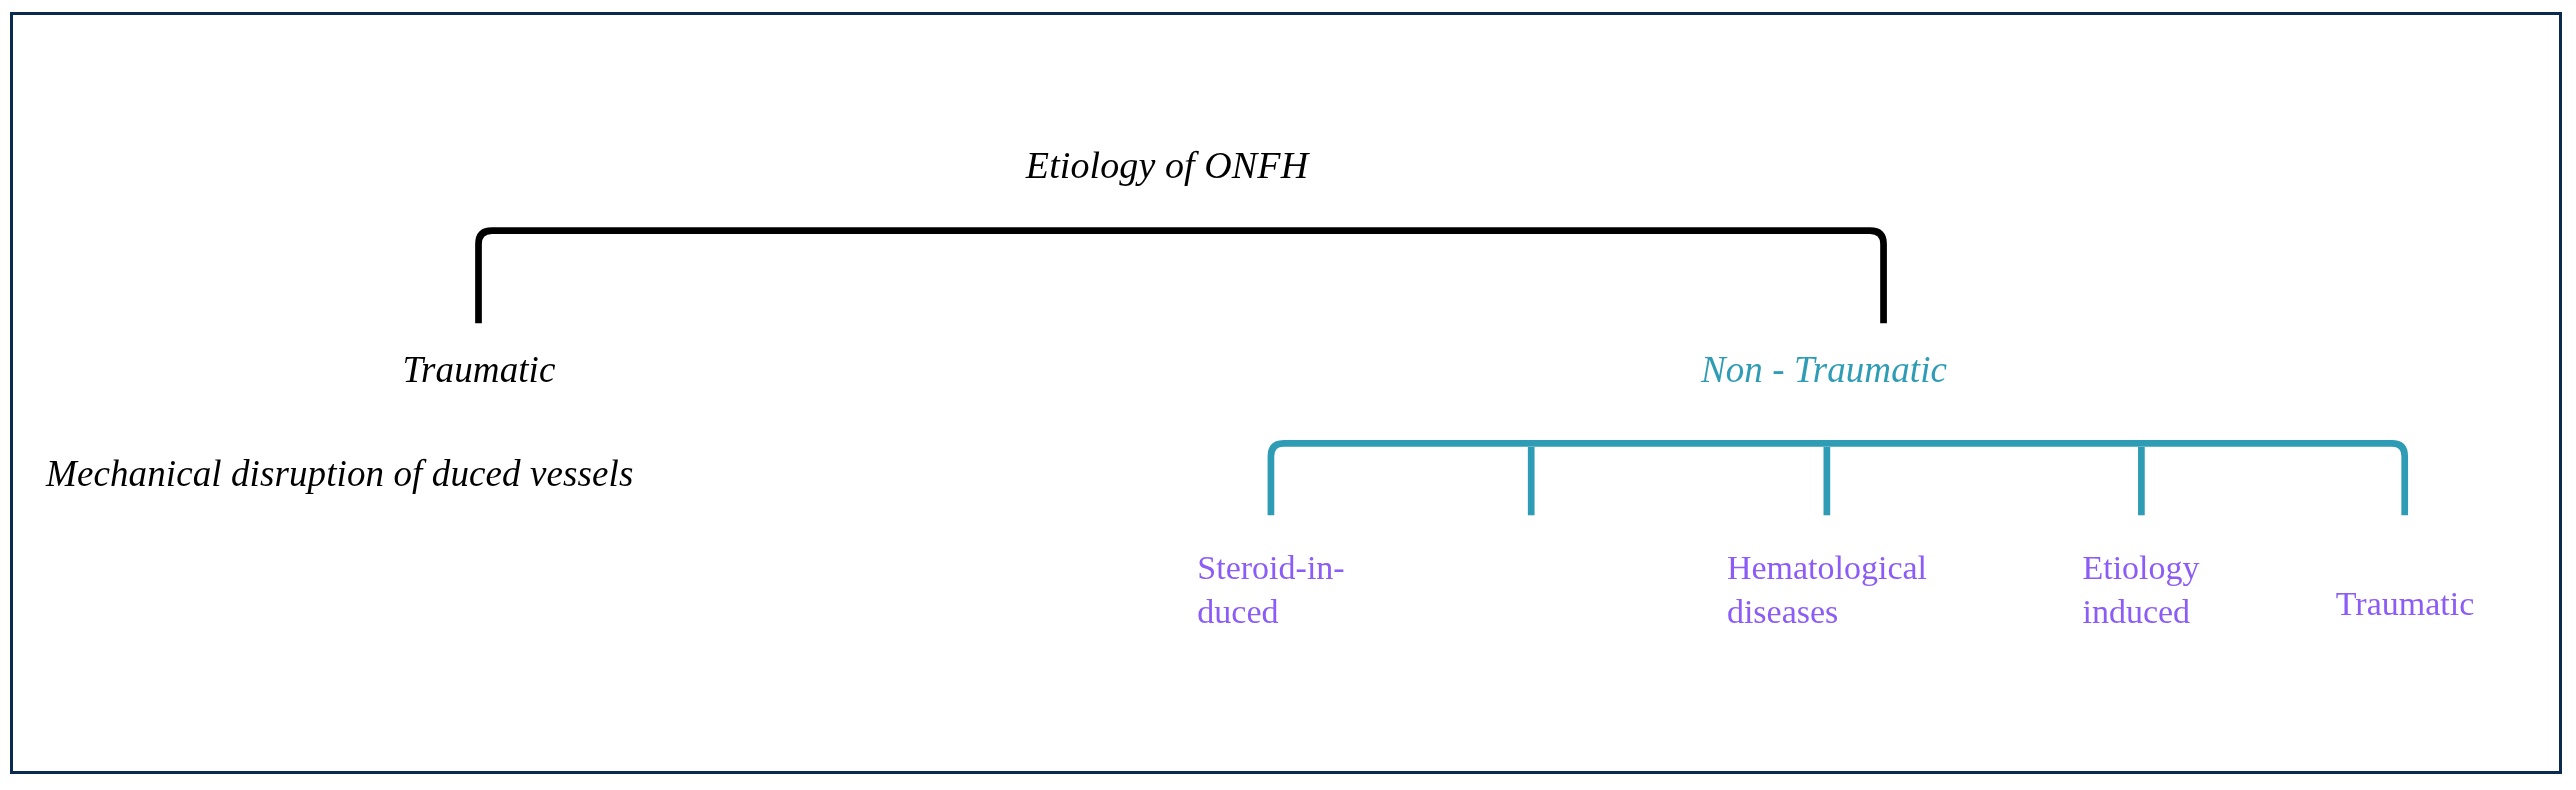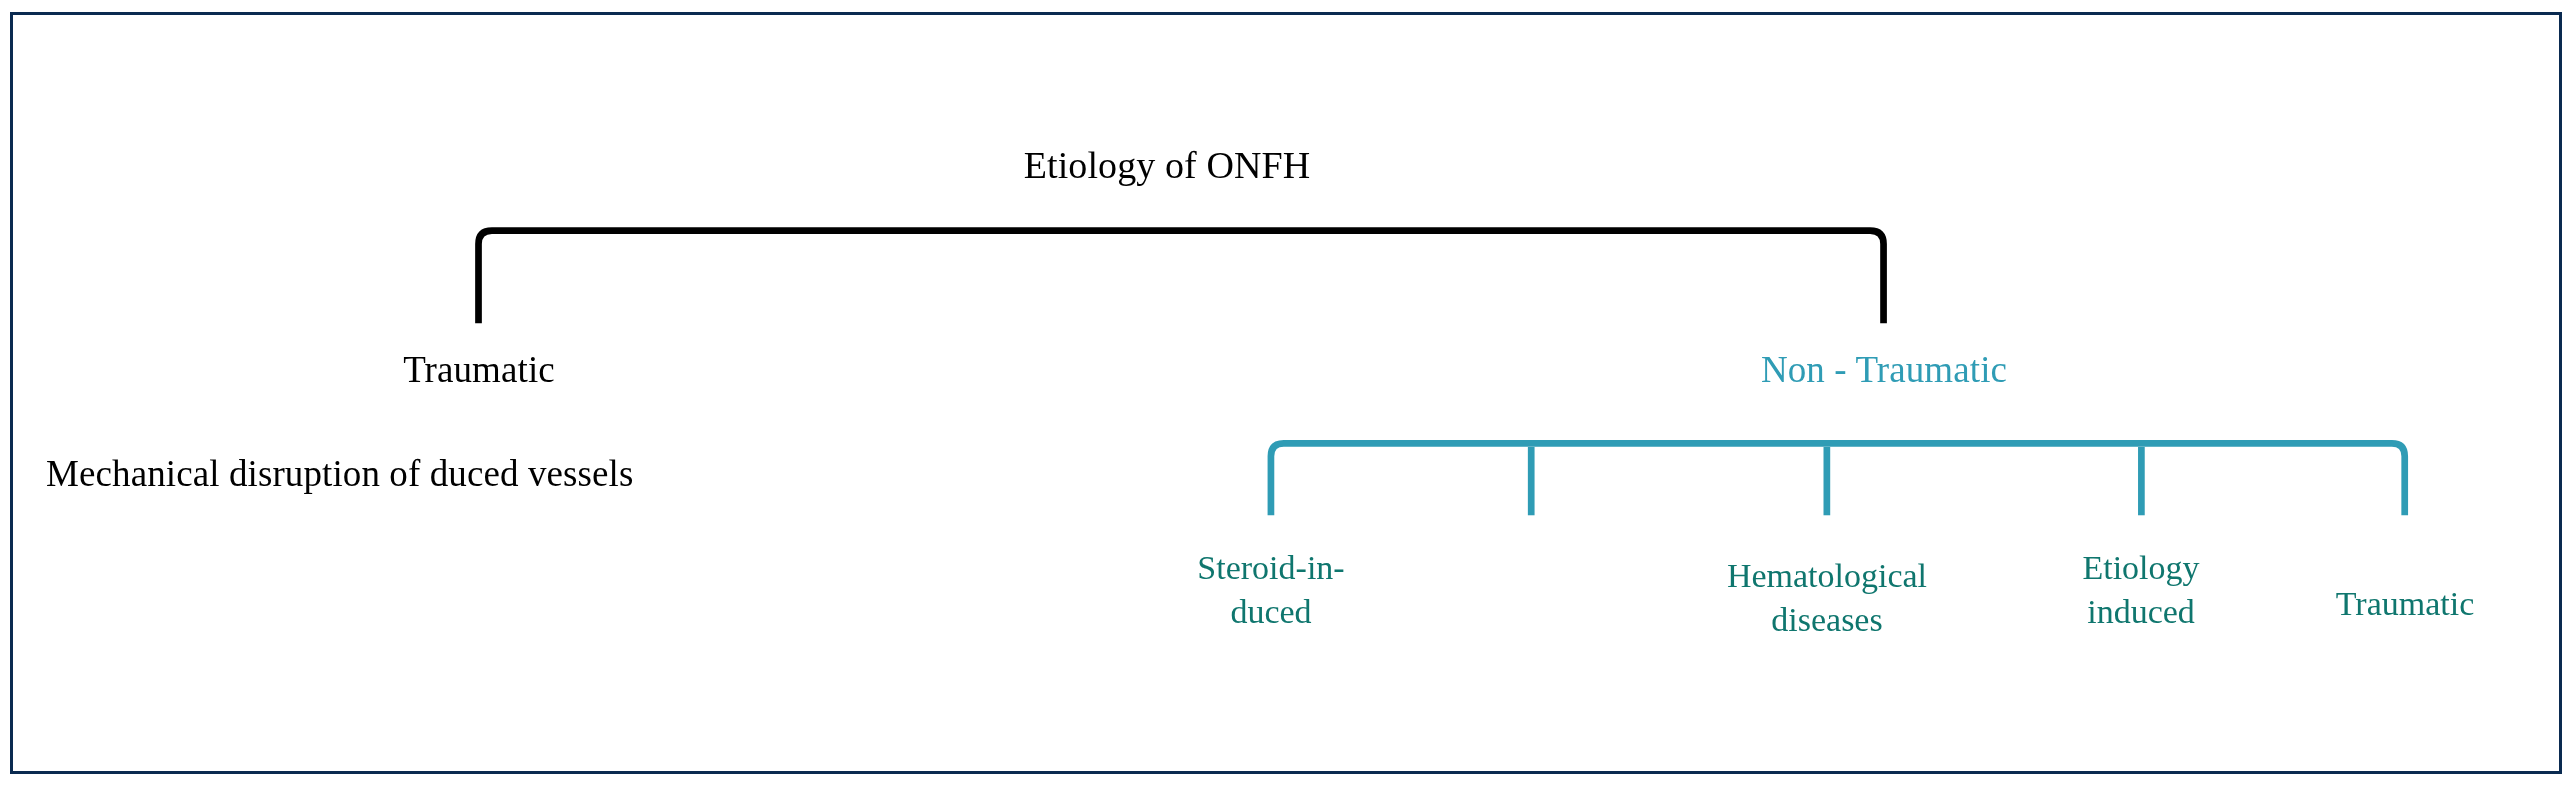--- a/index.html
+++ b/index.html
@@ -32,20 +32,21 @@
     box-sizing: border-box;
     background: transparent;
   }
 
   
   .node-label {
     position: absolute;
     white-space: nowrap;
     line-height: 1.08;
     letter-spacing: 0.1px;
+    font-style: italic;
   }
   .node-label.centered {
     transform: translateX(-50%);
     text-align: center;
   }
   .black-text { color: #000000; }
   .teal-text  { color: #2F9CB5; }
 
   
   #title-etiology {
@@ -57,40 +58,39 @@
     left: 479px;
     top: 350px;
     font-size: 37px;
   }
   #label-mechanical {
     left: 46px;
     top: 454px;
     font-size: 37px;
   }
   #label-non-traumatic {
-    left: 1884px;
+    left: 1824px;
     top: 350px;
     font-size: 37px;
   }
 
   
   .leaf-label {
     position: absolute;
     transform: translateX(-50%);
-    text-align: center;
-    color: #0f766e;
+    color: #8b5cf6;
     font-size: 34px;
     line-height: 1.30;
     white-space: nowrap;
   }
   .leaf-line { display: block; }
 
   #leaf-steroid      { left: 1271px; top: 546px; }
   #leaf-alcohol      { left: 1531px; top: 546px; }
-  #leaf-hematologic  { left: 1827px; top: 546px; margin-top: 8px; }
+  #leaf-hematologic  { left: 1827px; top: 546px; }
   #leaf-genetic      { left: 2141px; top: 546px; }
   #leaf-idiopathic   { left: 2405px; top: 582px; }
 
   
   #connectors {
     position: absolute;
     left: 0;
     top: 0;
     width: 2576px;
     height: 791px;

